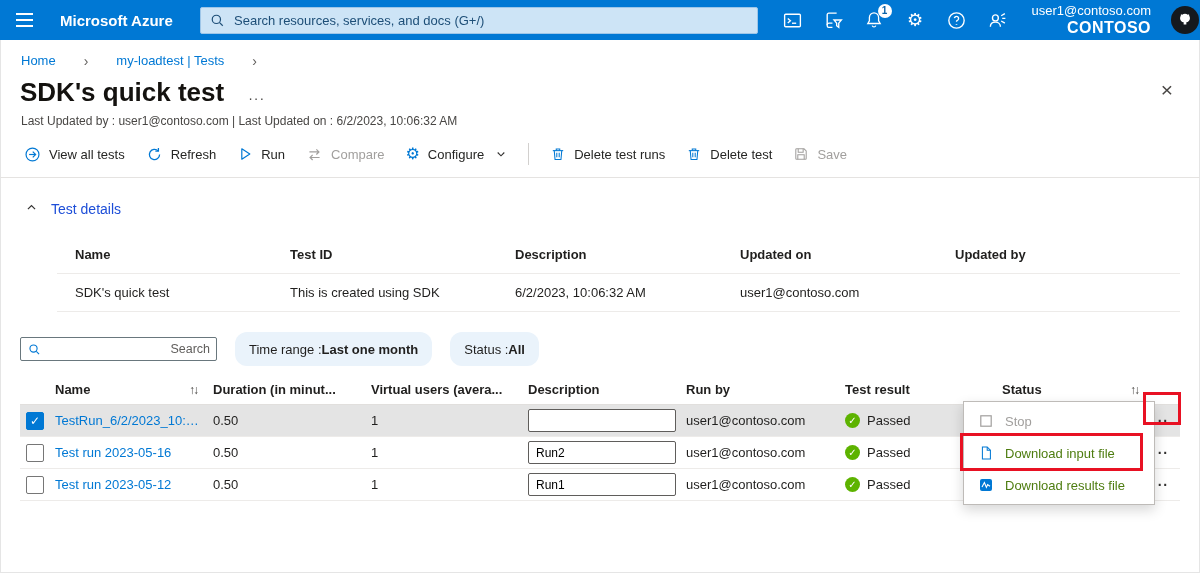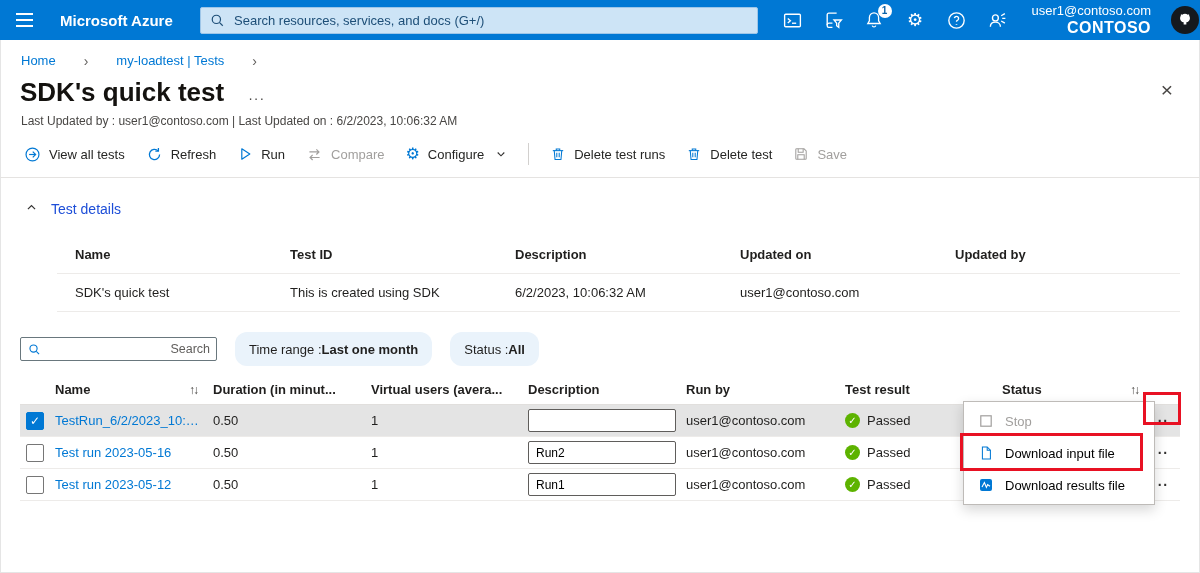--- a/index.html
+++ b/index.html
@@ -100,21 +100,21 @@
   .pass-badge { width:15px; height:15px; border-radius:50%; background:var(--passed_green,#5db300);
     color:#fff; font-size:10px; font-weight:700; display:flex; align-items:center; justify-content:center; flex:none; }
   .more-cell { padding-left:10px; }
   .more-btn { background:none; border:none; font-size:14px; font-weight:700; color:#323130;
     letter-spacing:1px; cursor:pointer; padding:0; }
 
   
   .ctx-menu { position:absolute; left:963px; top:401px; width:192px; background:#fff;
     border:1px solid #bebbb8; box-shadow:0 5px 12px rgba(0,0,0,.16); z-index:20; padding:3px 0; }
   .ctx-item { display:flex; align-items:center; gap:11px; height:32px; padding:0 13px;
-    width:100%; background:none; border:none; font-size:13px; color:#000000; cursor:pointer; text-align:left; }
+    width:100%; background:none; border:none; font-size:13px; color:#4d7c0f; cursor:pointer; text-align:left; }
   .ctx-item.disabled { color:#a19f9d; cursor:default; }
   .ctx-icon { width:17px; height:17px; display:flex; align-items:center; justify-content:center; flex:none; }
 
   
   .hl-box { position:absolute; border:3px solid var(--highlight_red,#e81123); z-index:30; pointer-events:none; background:transparent; }
   #hl-more { left:1143px; top:392px; width:38px; height:33px; }
   #hl-download { left:960px; top:433px; width:183px; height:38px; }
 </style>
 </head>
 <body>

